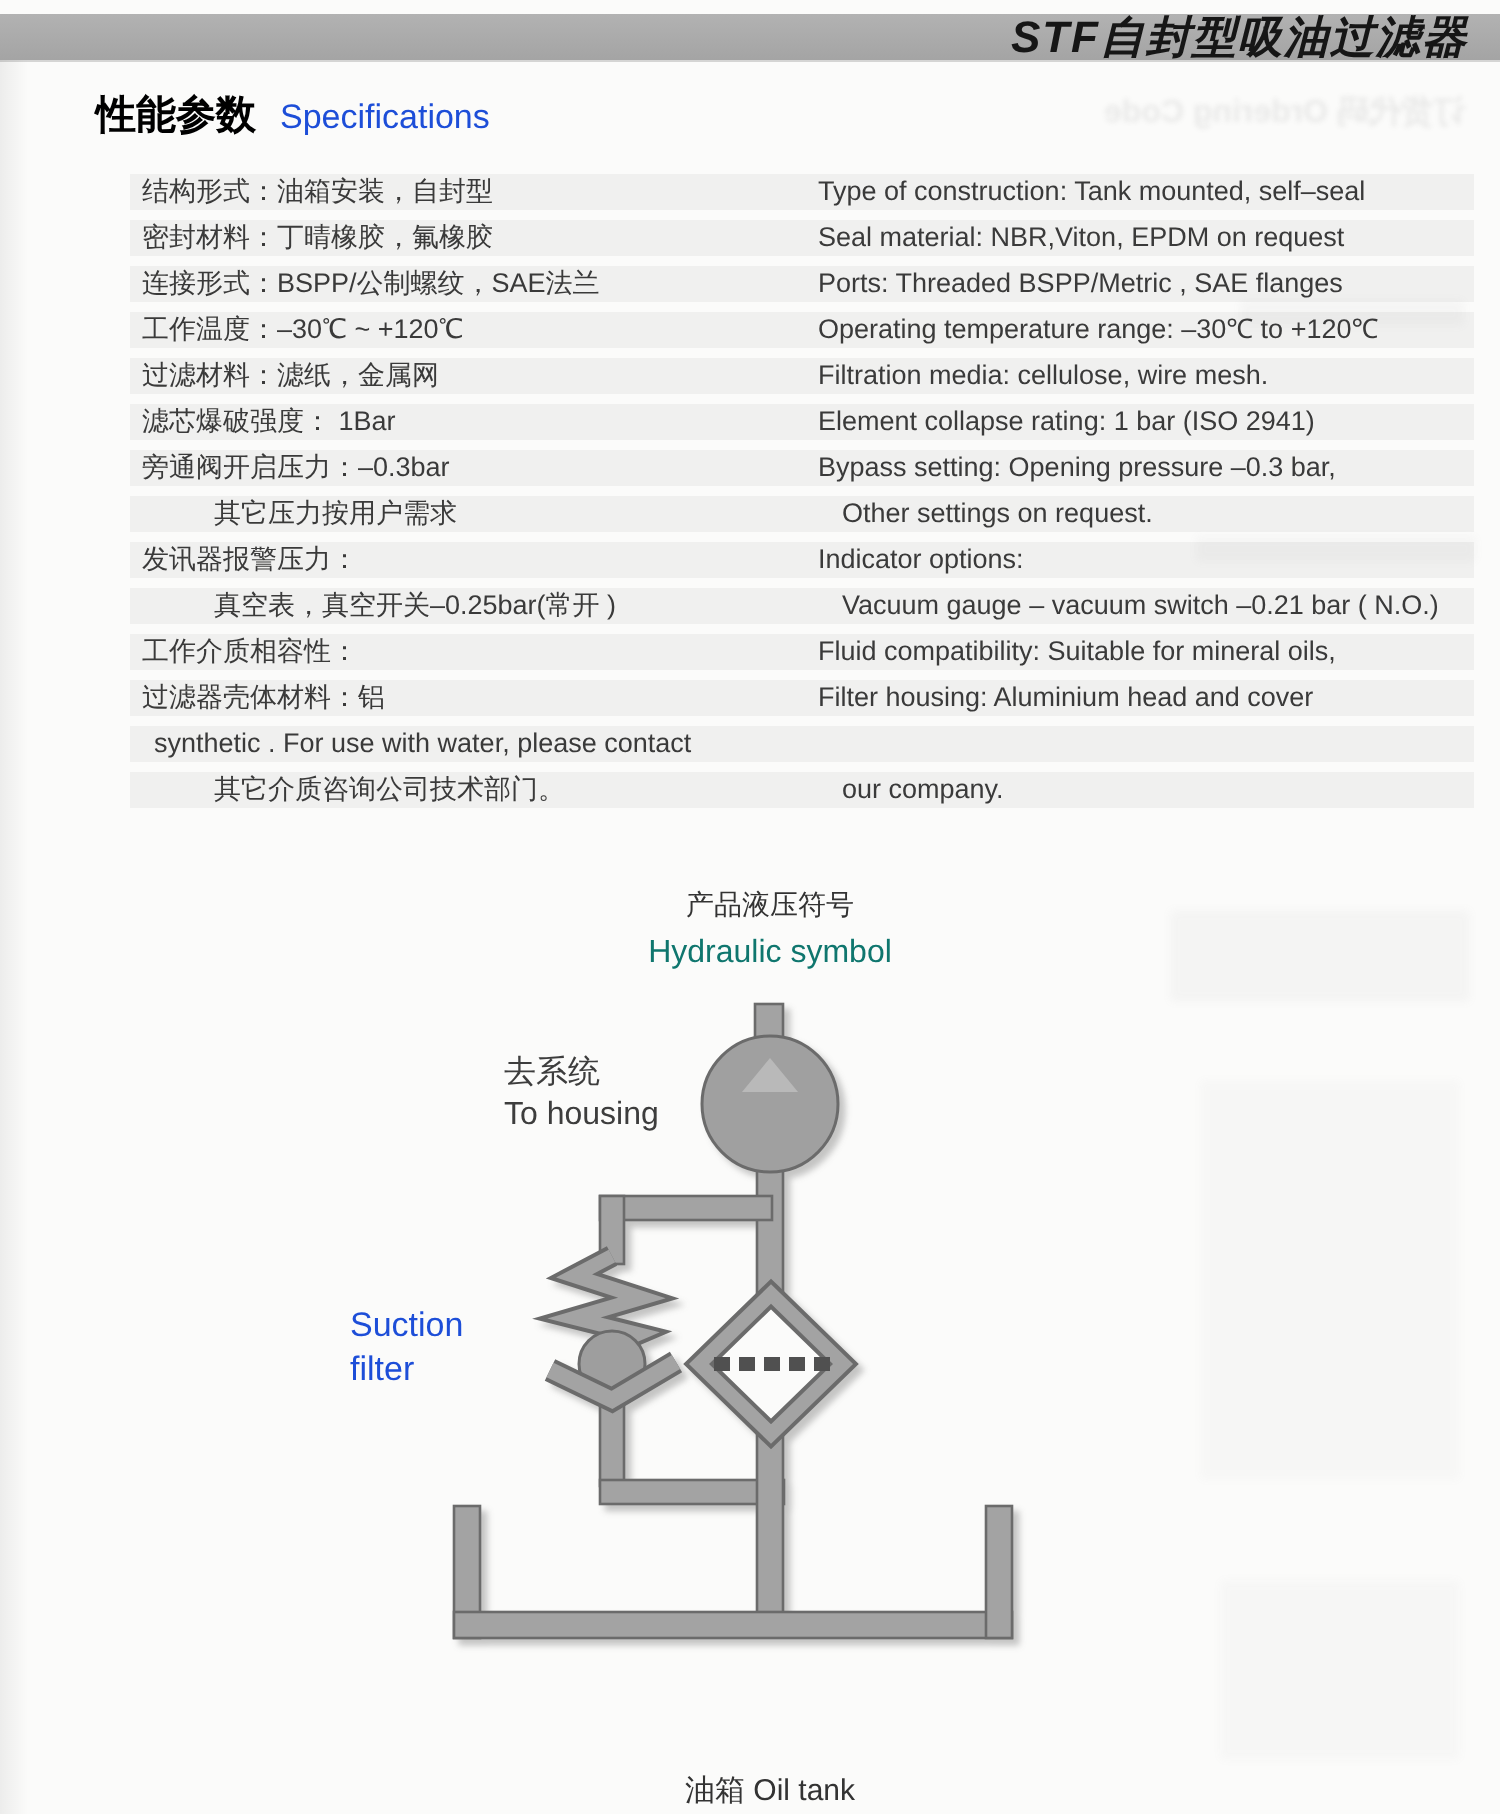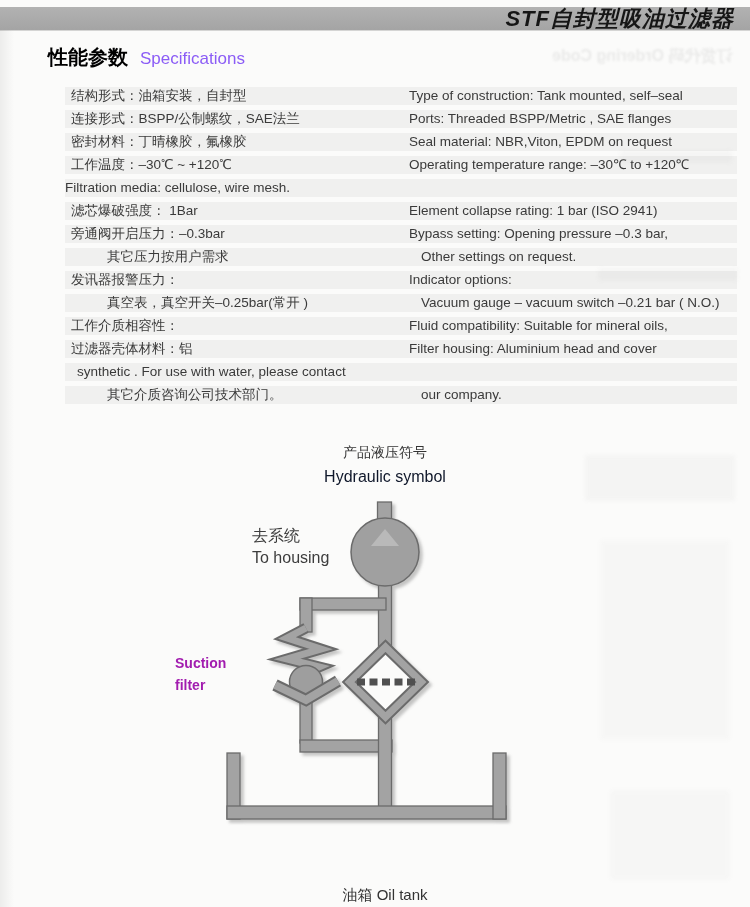--- a/index.html
+++ b/index.html
@@ -25,44 +25,44 @@
   }
   .header-title{
     position:absolute;right:16px;top:-3px;
     font-size:22px;font-weight:bold;font-style:italic;
     letter-spacing:1px;color:#161616;white-space:nowrap;
   }
 
   
   .section-heading{left:48px;top:44px;white-space:nowrap;}
   .h-cn{font-size:20px;font-weight:bold;color:#000;}
-  .h-en{font-size:17px;color:#8b5cf6;margin-left:12px;}
+  .h-en{font-size:17px;color:#1d4ed8;margin-left:12px;}
 
   
   .specs{left:45px;top:87px;width:692px;}
   .spec-row{
     display:flex;height:18px;line-height:18px;margin-bottom:5px;
     background:rgba(110,110,110,0.075);
     font-size:13.5px;white-space:nowrap;margin-left:20px;
   }
   .spec-cn{width:344px;flex:none;color:#3a3a3a;padding-left:6px;box-sizing:border-box;}
   .spec-en{flex:1;color:#3a3a3a;}
   .indent-cn{padding-left:42px;}
   .indent-en{padding-left:12px;}
 
   
   .center-line{left:20px;width:730px;text-align:center;white-space:nowrap;}
   .sym-title-cn{top:444px;font-size:14px;color:#333;}
-  .sym-title-en{top:468px;font-size:16px;color:#0f172a;}
+  .sym-title-en{top:468px;font-size:16px;color:#0f766e;}
   .lbl{font-size:16px;color:#3d3d3d;white-space:nowrap;}
   .lbl-tosys-cn{left:252px;top:526px;}
   .lbl-tosys-en{left:252px;top:549px;}
   .lbl-suction{
-    left:175px;top:652px;font-size:14px;font-weight:bold;
-    color:#a21caf;line-height:22px;
+    left:175px;top:652px;font-size:17px;font-weight:normal;
+    color:#1d4ed8;line-height:22px;
   }
   .caption-tank{top:886px;font-size:15px;color:#333;}
 
   
   .diagram{
     left:0;top:0;width:750px;height:907px;pointer-events:none;
     filter:drop-shadow(3px 3px 1.5px rgba(70,70,70,0.30));
   }
 
   
@@ -93,32 +93,33 @@
 <div class="abs section-heading">
   <span class="h-cn">性能参数</span><span class="h-en">Specifications</span>
 </div>
 
 <div class="abs specs" id="specs">
     <div class="spec-row">
       <span class="spec-cn">结构形式：油箱安装，自封型</span>
       <span class="spec-en">Type of construction: Tank mounted, self–seal</span>
     </div>
     <div class="spec-row">
+      <span class="spec-cn">密封材料：丁晴橡胶，氟橡胶</span>
+      <span class="spec-en">Seal material: NBR,Viton, EPDM on request</span>
+    </div>
+    <div class="spec-row">
       <span class="spec-cn">连接形式：BSPP/公制螺纹，SAE法兰</span>
       <span class="spec-en">Ports: Threaded BSPP/Metric , SAE flanges</span>
     </div>
     <div class="spec-row">
-      <span class="spec-cn">密封材料：丁晴橡胶，氟橡胶</span>
-      <span class="spec-en">Seal material: NBR,Viton, EPDM on request</span>
-    </div>
-    <div class="spec-row">
       <span class="spec-cn">工作温度：–30℃ ~ +120℃</span>
       <span class="spec-en">Operating temperature range: –30℃ to +120℃</span>
     </div>
     <div class="spec-row">
+      <span class="spec-cn">过滤材料：滤纸，金属网</span>
       <span class="spec-en">Filtration media: cellulose, wire mesh.</span>
     </div>
     <div class="spec-row">
       <span class="spec-cn">滤芯爆破强度： 1Bar</span>
       <span class="spec-en">Element collapse rating: 1 bar (ISO 2941)</span>
     </div>
     <div class="spec-row">
       <span class="spec-cn">旁通阀开启压力：–0.3bar</span>
       <span class="spec-en">Bypass setting: Opening pressure –0.3 bar,</span>
     </div>

